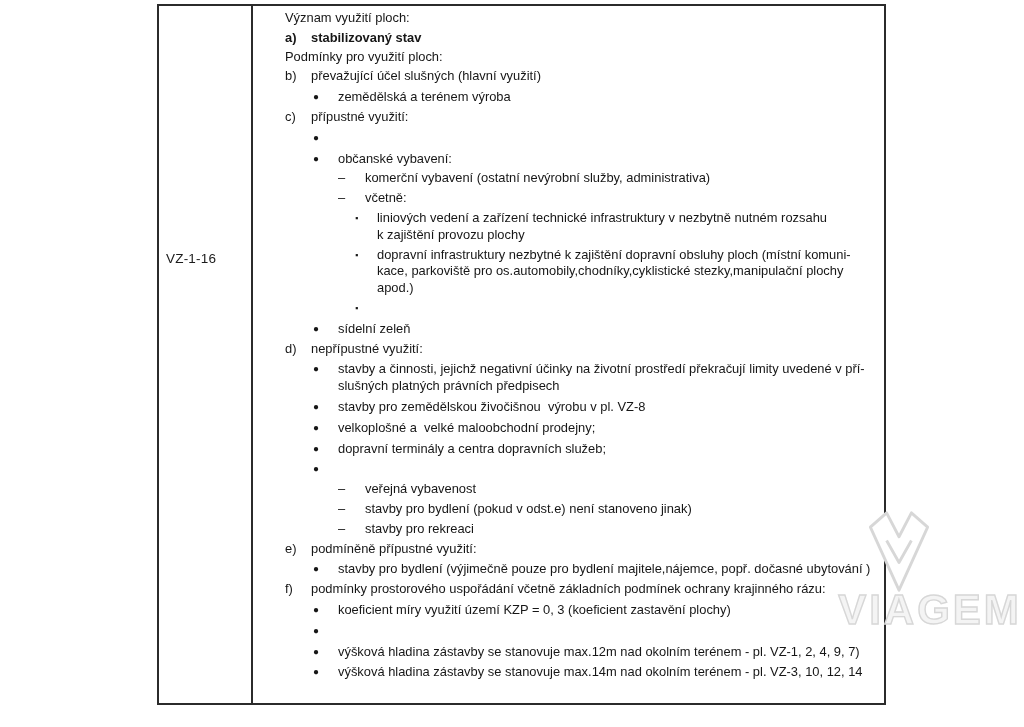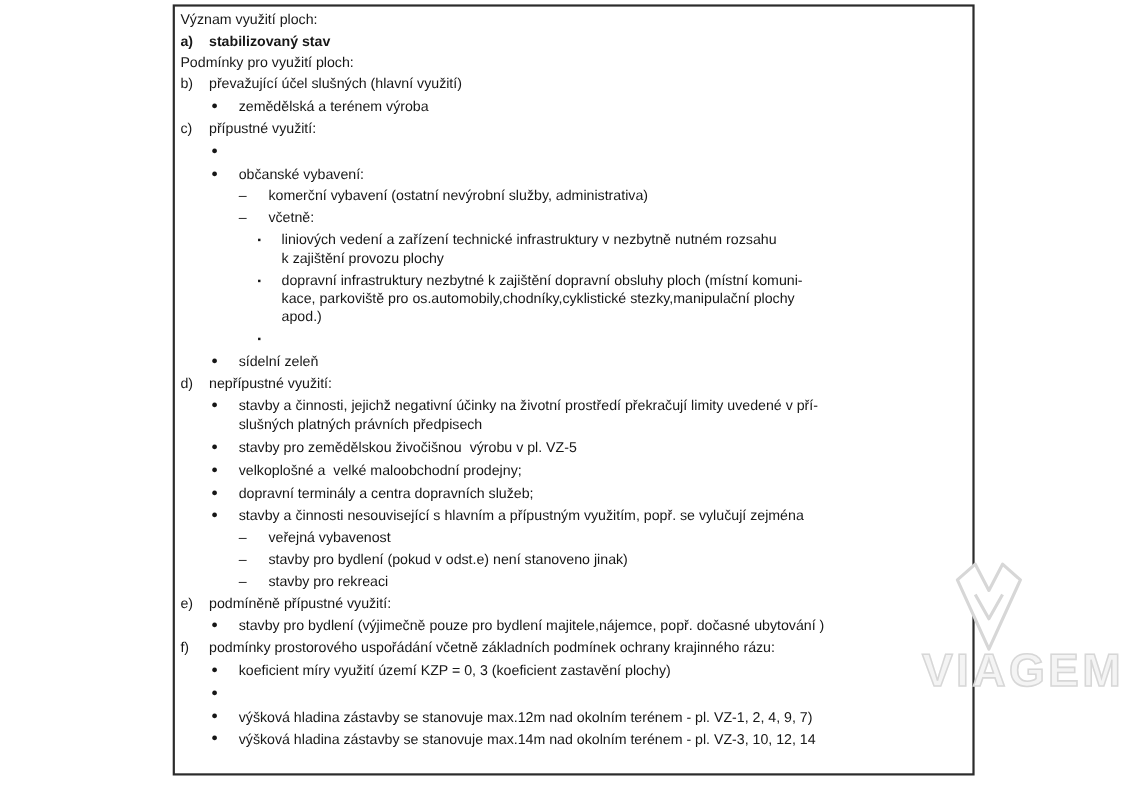--- a/index.html
+++ b/index.html
@@ -16,21 +16,21 @@
   }
   .id-cell{
     width:94px;flex:none;box-sizing:border-box;
     border-right:2px solid #2b2b2b;position:relative;
   }
   .row-id{
     position:absolute;left:7px;top:245px;
     font-size:13.5px;letter-spacing:.2px;color:#1b1b1b;
   }
   .content-cell{
-    flex:1;box-sizing:border-box;padding:4px 8px 0 5px;overflow:hidden;
+    flex:1;box-sizing:border-box;padding:4px 8px 0 5px;overflow:hidden;margin-left:27px;
   }
   .row{
     display:flex;align-items:flex-start;
     font-size:12.9px;line-height:16.8px;color:#161616;
   }
   .row .marker{flex:none;display:block;}
   .row .txt{white-space:pre-wrap;display:block;}
   .row.bold{font-weight:bold;}
   
   .lv-plain{margin-top:2px;}
@@ -53,20 +53,23 @@
     font-size:42px;font-weight:bold;line-height:44px;letter-spacing:3px;
     color:#f4f4f4;-webkit-text-stroke:1.4px #d7d7d7;
     text-shadow:0 0 1px #e2e2e2;
     margin-top:-6px;
   }
 </style>
 </head>
 <body>
 
 <div class="doc-table">
+  <div class="id-cell">
+    <span class="row-id">VZ-1-16</span>
+  </div>
   <div class="content-cell">
 
   <div class="row lv-plain">
         <span class="txt">Význam využití ploch:</span>
       </div>
       <div class="row lv-letter bold">
         <span class="marker">a)</span>
         <span class="txt">stabilizovaný stav</span>
       </div>
       <div class="row lv-plain">
@@ -121,33 +124,32 @@
         <span class="marker">d)</span>
         <span class="txt">nepřípustné využití:</span>
       </div>
       <div class="row lv-bullet">
         <span class="marker">●</span>
         <span class="txt">stavby a činnosti, jejichž negativní účinky na životní prostředí překračují limity uvedené v pří-
 slušných platných právních předpisech</span>
       </div>
       <div class="row lv-bullet">
         <span class="marker">●</span>
-        <span class="txt">stavby pro zemědělskou živočišnou  výrobu v pl. VZ-5</span>
+        <span class="txt">stavby pro zemědělskou živočišnou  výrobu v pl. VZ-8</span>
       </div>
       <div class="row lv-bullet">
         <span class="marker">●</span>
         <span class="txt">velkoplošné a  velké maloobchodní prodejny;</span>
       </div>
       <div class="row lv-bullet">
         <span class="marker">●</span>
         <span class="txt">dopravní terminály a centra dopravních služeb;</span>
       </div>
       <div class="row lv-bullet">
         <span class="marker">●</span>
-        <span class="txt">stavby a činnosti nesouvisející s hlavním a přípustným využitím, popř. se vylučují zejména</span>
       </div>
       <div class="row lv-dash">
         <span class="marker">–</span>
         <span class="txt">veřejná vybavenost</span>
       </div>
       <div class="row lv-dash">
         <span class="marker">–</span>
         <span class="txt">stavby pro bydlení (pokud v odst.e) není stanoveno jinak)</span>
       </div>
       <div class="row lv-dash">

